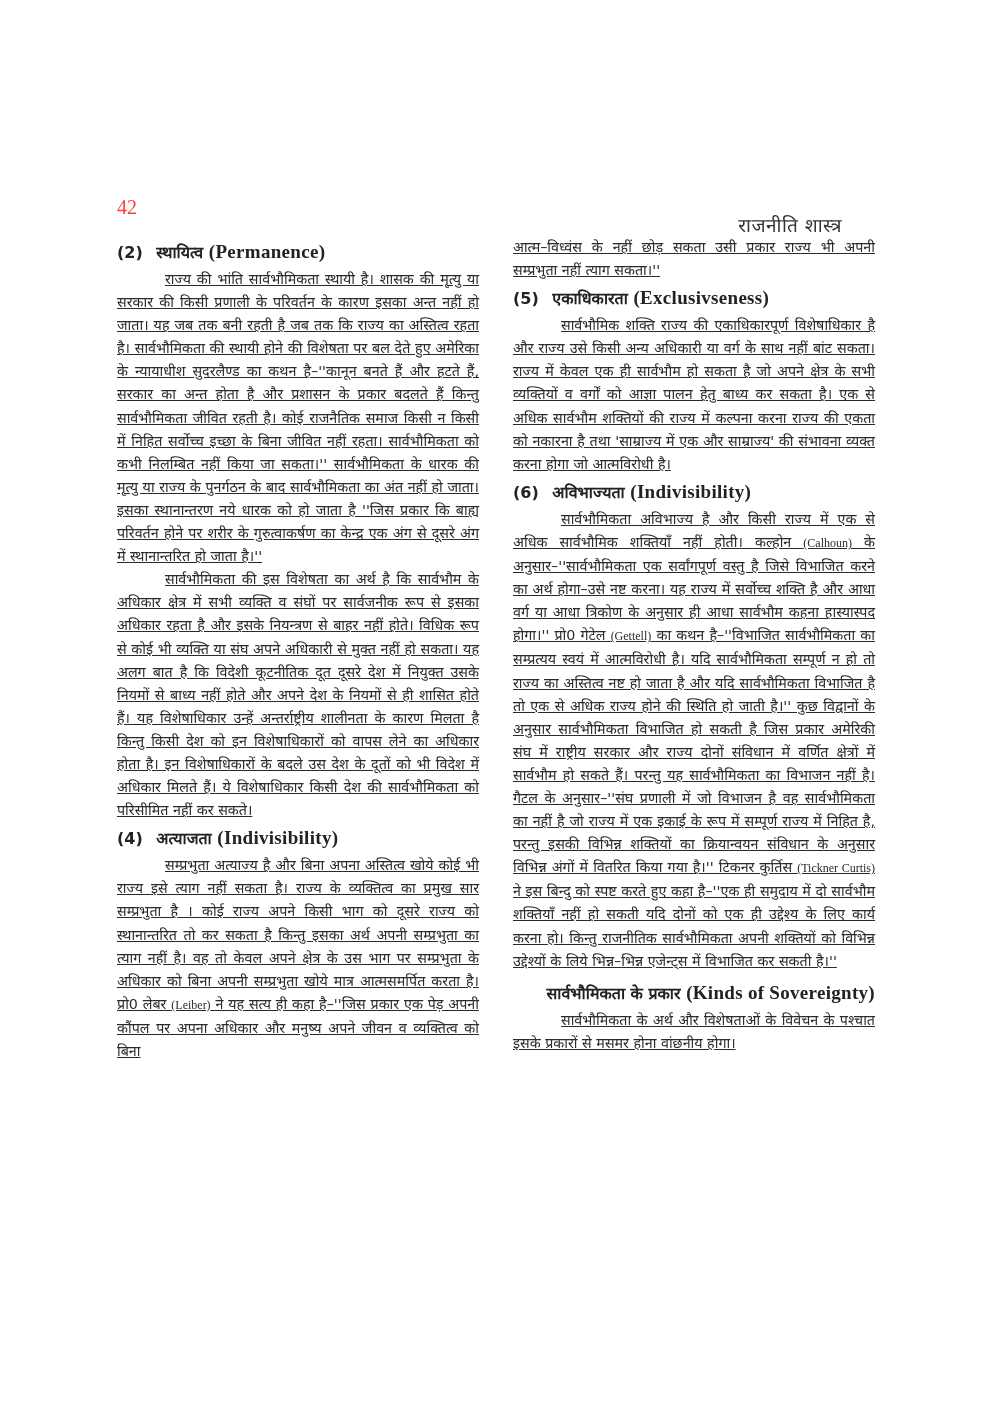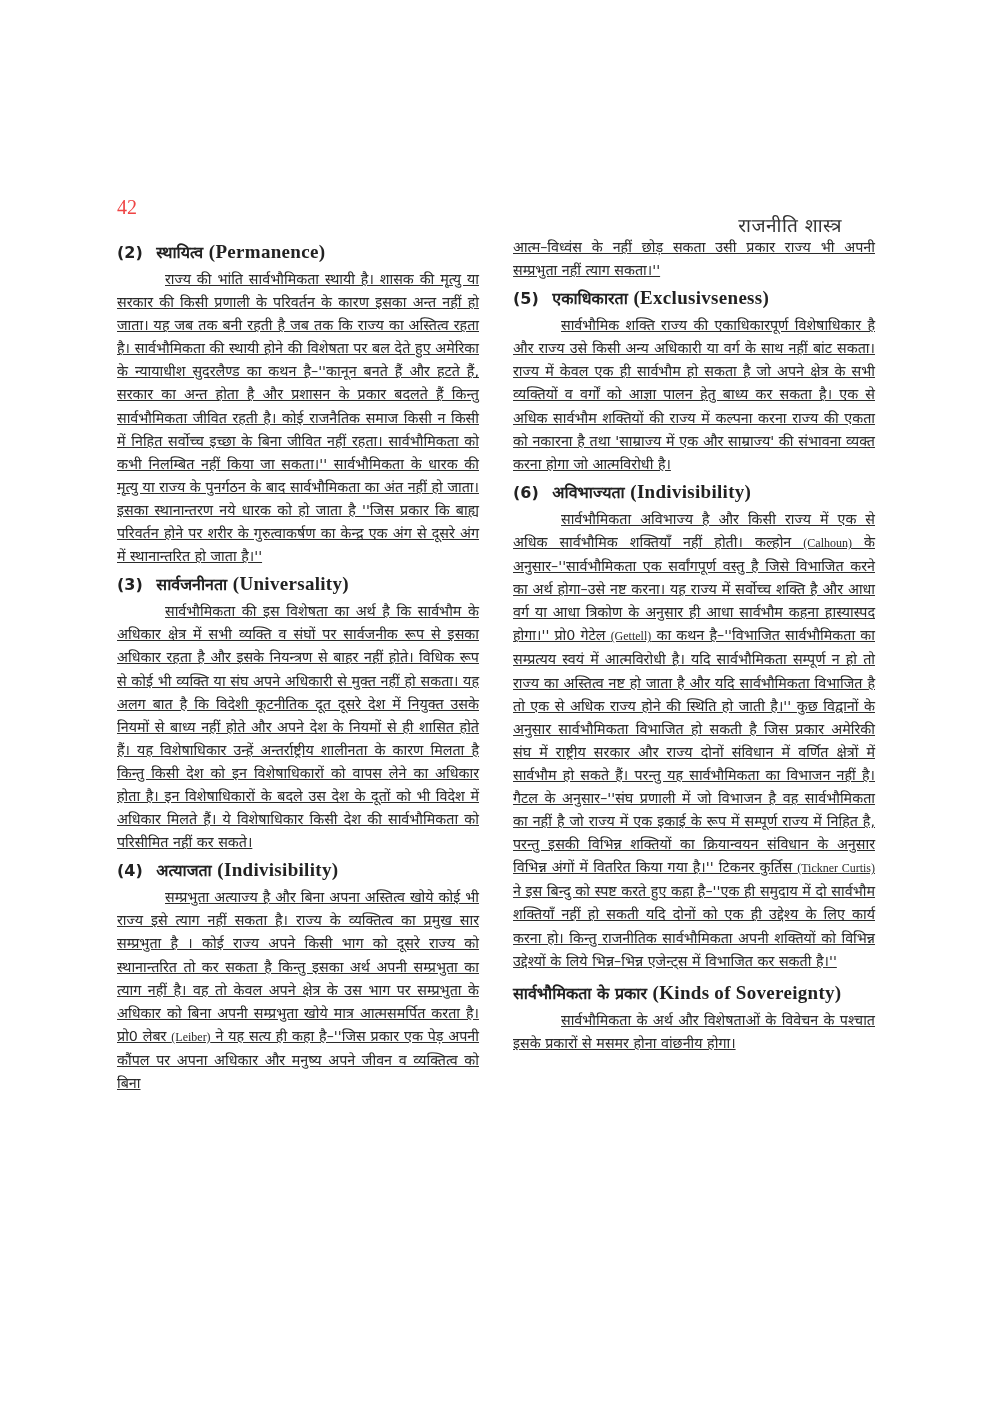--- a/index.html
+++ b/index.html
@@ -9,44 +9,39 @@
          font-size: 20px; color: #ef4444; text-align: right; }
   .running-head { position: absolute; right: 150px; top: 196px; font-size: 19px; color: #333;
          letter-spacing: 0.5px; margin-top: 16px; }
   .col { position: absolute; top: 236px; width: 362px; }
   .col-left { left: 117px; }
   .col-right { left: 513px; }
   .heading { font-weight: bold; font-size: 16px; line-height: 24px; margin: 4px 0 3px 0; color: #222;
          white-space: nowrap; }
   .heading .en { font-family: "Liberation Serif", serif; font-size: 19px; letter-spacing: 0.3px; }
   .heading .num { font-weight: bold; margin-right: 8px; }
-  .heading.center { text-align: left; margin-top: 8px; }
+  .heading.center { text-align: right; margin-top: 8px; }
   p { margin: 0; font-size: 14.3px; line-height: 23.1px; text-align: justify; text-align-last: left; text-decoration: underline; }
   p.indent { text-indent: 48px; }
   .en-inline { font-family: "Liberation Serif", serif; font-size: 12px; }
 </style>
 </head>
 <body>
 
 <div class="page-number">42</div>
 <div class="running-head">राजनीति शास्त्र</div>
 
 <div class="col col-left">
   <div class="heading">
     <span class="num">(2)</span>
     <span>स्थायित्व</span>
     <span class="en">(Permanence)</span>
   </div>
   <p class="indent">राज्य की भांति सार्वभौमिकता स्थायी है। शासक की मृत्यु या सरकार की किसी प्रणाली के परिवर्तन के कारण इसका अन्त नहीं हो जाता। यह जब तक बनी रहती है जब तक कि राज्य का अस्तित्व रहता है। सार्वभौमिकता की स्थायी होने की विशेषता पर बल देते हुए अमेरिका के न्यायाधीश सुदरलैण्ड का कथन है–''कानून बनते हैं और हटते हैं, सरकार का अन्त होता है और प्रशासन के प्रकार बदलते हैं किन्तु सार्वभौमिकता जीवित रहती है। कोई राजनैतिक समाज किसी न किसी में निहित सर्वोच्च इच्छा के बिना जीवित नहीं रहता। सार्वभौमिकता को कभी निलम्बित नहीं किया जा सकता।'' सार्वभौमिकता के धारक की मृत्यु या राज्य के पुनर्गठन के बाद सार्वभौमिकता का अंत नहीं हो जाता। इसका स्थानान्तरण नये धारक को हो जाता है ''जिस प्रकार कि बाह्य परिवर्तन होने पर शरीर के गुरुत्वाकर्षण का केन्द्र एक अंग से दूसरे अंग में स्थानान्तरित हो जाता है।''</p>
 
-  <div class="heading">
-    <span class="num">(3)</span>
-    <span>सार्वजनीनता</span>
-    <span class="en">(Universality)</span>
-  </div>
   <p class="indent">सार्वभौमिकता की इस विशेषता का अर्थ है कि सार्वभौम के अधिकार क्षेत्र में सभी व्यक्ति व संघों पर सार्वजनीक रूप से इसका अधिकार रहता है और इसके नियन्त्रण से बाहर नहीं होते। विधिक रूप से कोई भी व्यक्ति या संघ अपने अधिकारी से मुक्त नहीं हो सकता। यह अलग बात है कि विदेशी कूटनीतिक दूत दूसरे देश में नियुक्त उसके नियमों से बाध्य नहीं होते और अपने देश के नियमों से ही शासित होते हैं। यह विशेषाधिकार उन्हें अन्तर्राष्ट्रीय शालीनता के कारण मिलता है किन्तु किसी देश को इन विशेषाधिकारों को वापस लेने का अधिकार होता है। इन विशेषाधिकारों के बदले उस देश के दूतों को भी विदेश में अधिकार  मिलते हैं। ये विशेषाधिकार किसी देश की सार्वभौमिकता को परिसीमित नहीं कर सकते।</p>
 
   <div class="heading">
     <span class="num">(4)</span>
     <span>अत्याजता</span>
     <span class="en">(Indivisibility)</span>
   </div>
   <p class="indent"><span>सम्प्रभुता अत्याज्य है और बिना अपना अस्तित्व खोये कोई भी राज्य इसे त्याग नहीं सकता है। राज्य के व्यक्तित्व का प्रमुख सार सम्प्रभुता है । कोई राज्य अपने किसी भाग को दूसरे राज्य को स्थानान्तरित तो कर सकता है किन्तु इसका अर्थ अपनी सम्प्रभुता का त्याग नहीं है। वह तो केवल अपने क्षेत्र के उस भाग पर सम्प्रभुता के अधिकार को बिना अपनी सम्प्रभुता खोये मात्र आत्मसमर्पित करता है। प्रो0 लेबर </span><span class="en-inline">(Leiber)</span><span> ने यह सत्य ही कहा है–''जिस प्रकार एक पेड़ अपनी कौंपल पर अपना अधिकार और मनुष्य अपने जीवन व व्यक्तित्व को बिना</span></p>
 </div>
 

